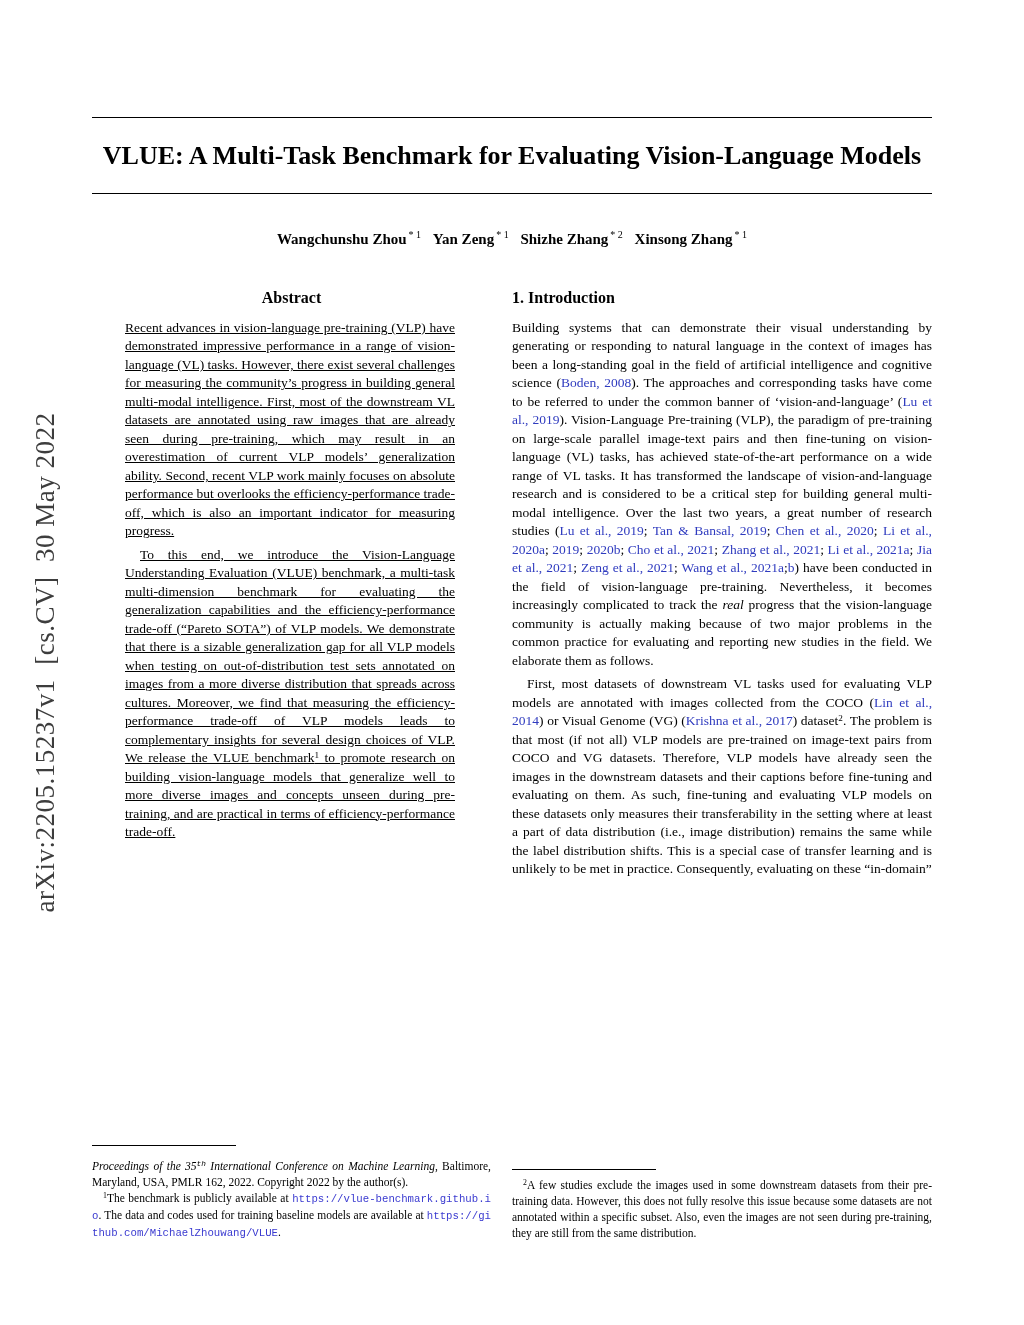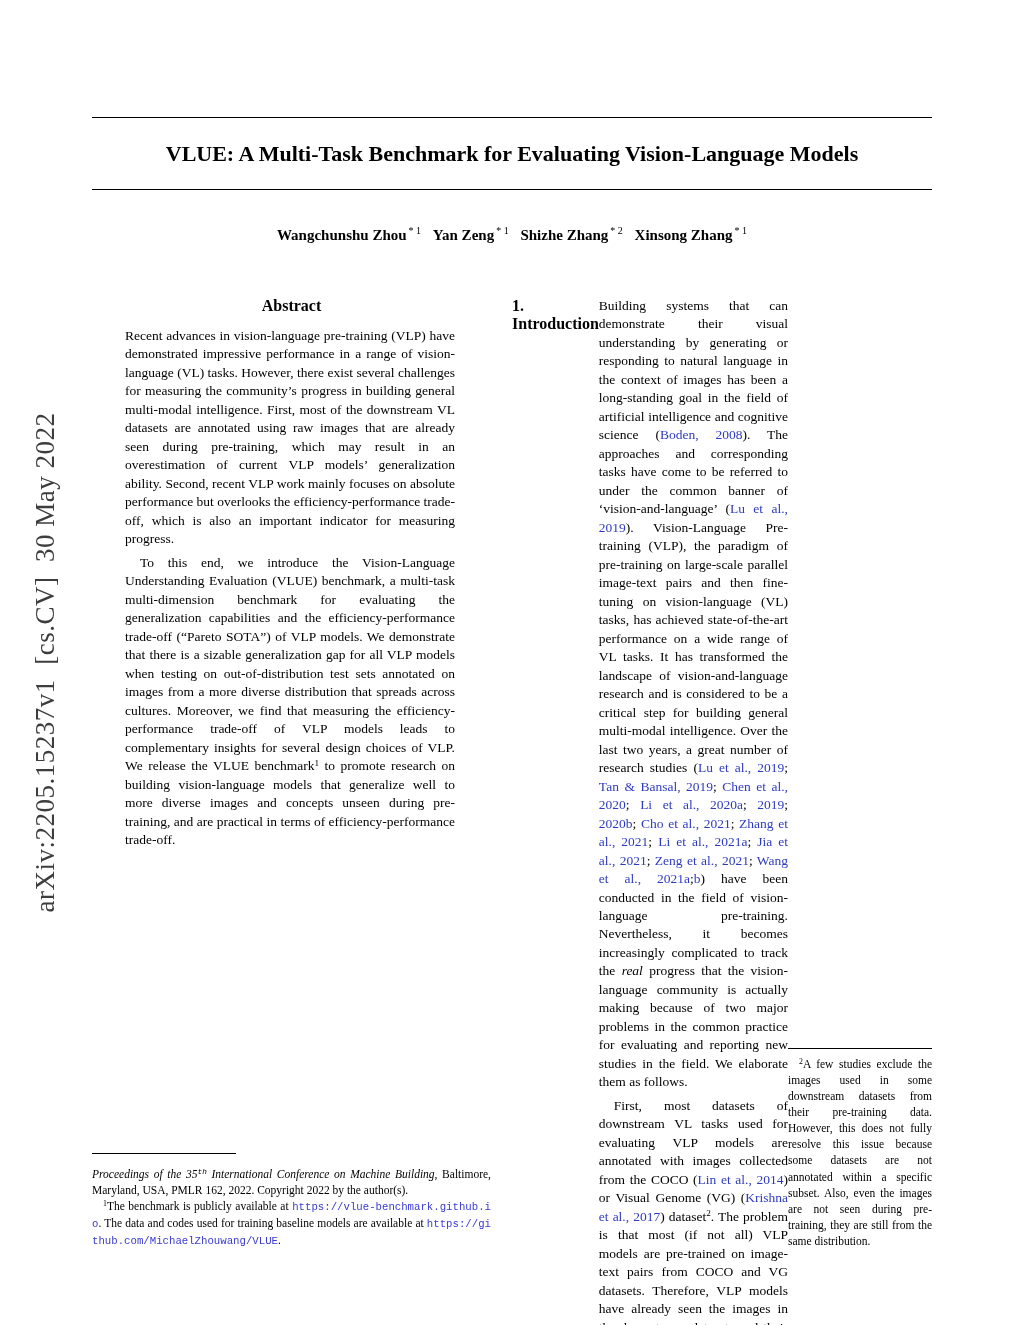--- a/index.html
+++ b/index.html
@@ -16,32 +16,32 @@
   }
   .arxiv-text {
     transform: rotate(-90deg);
     white-space: pre;
     font-size: 27px; color: #3d3d3d; letter-spacing: 0.5px;
   }
   .content { position: absolute; left: 92px; top: 0; width: 840px; }
   .rule-top { margin-top: 117px; border-top: 1.6px solid #000; }
   .rule-bottom { border-top: 1.6px solid #000; }
   .paper-title {
-    text-align: center; font-weight: bold; font-size: 22px;
+    text-align: center; font-weight: bold; font-size: 26px;
     padding: 23px 8px 22px;
   }
   .authors { margin-top: 37px; text-align: center; font-size: 15px; font-weight: bold; }
   .author { margin: 0 4px; white-space: nowrap; }
   .author-sup { font-weight: normal; font-size: 10px; position: relative; top: -6px; margin-left: 2px; }
-  .columns { display: flex; margin-top: 53px; justify-content: center; }
+  .columns { display: flex; margin-top: 41px; justify-content: center; }
   .col-left { width: 399px; margin-right: 21px; display: flex; flex-direction: column; height: 952px; }
-  .col-right { width: 420px; display: flex; flex-direction: row; height: 952px; }
+  .col-right { width: 420px; display: flex; flex-direction: column; height: 952px; }
   .heading { font-size: 16px; font-weight: bold; margin-bottom: 12px; }
   .abstract-heading { text-align: center; }
-  .abstract-body { padding: 0 36px 0 33px; }
+  .abstract-body { padding: 0 36px 0 33px; text-decoration: underline; }
   p.body {
     font-size: 13.5px; line-height: 1.37; text-align: justify;
     hyphens: auto; -webkit-hyphens: auto;
   }
   p.body + p.body { text-indent: 15px; margin-top: 5px; }
   .fnblock { margin-top: auto; font-size: 11.5px; line-height: 1.4; text-align: justify; hyphens: auto; }
   .fn-rule { width: 144px; border-top: 1px solid #000; margin-bottom: 7px; }
   .fn { text-indent: 11px; }
   .fn-proc { margin-top: 12px; text-indent: 0; }
   .fn-bench { text-indent: 11px; }
@@ -74,21 +74,21 @@
   <div class="columns">
 
     <div class="col-left">
       <h2 class="heading abstract-heading">Abstract</h2>
       <div class="abstract-body">
         <p class="body"><span>Recent advances in vision-language pre-training (VLP) have demonstrated impressive performance in a range of vision-language (VL) tasks. However, there exist several challenges for measuring the community’s progress in building general multi-modal intelligence. First, most of the downstream VL datasets are annotated using raw images that are already seen during pre-training, which may result in an overestimation of current VLP models’ generalization ability. Second, recent VLP work mainly focuses on absolute performance but overlooks the efficiency-performance trade-off, which is also an important indicator for measuring progress.</span></p>
         <p class="body"><span>To this end, we introduce the Vision-Language Understanding Evaluation (VLUE) benchmark, a multi-task multi-dimension benchmark for evaluating the generalization capabilities and the efficiency-performance trade-off (“Pareto SOTA”) of VLP models. We demonstrate that there is a sizable generalization gap for all VLP models when testing on out-of-distribution test sets annotated on images from a more diverse distribution that spreads across cultures. Moreover, we find that measuring the efficiency-performance trade-off of VLP models leads to complementary insights for several design choices of VLP. We release the VLUE benchmark</span><span class="sup">1</span><span> to promote research on building vision-language models that generalize well to more diverse images and concepts unseen during pre-training, and are practical in terms of efficiency-performance trade-off.</span></p>
       </div>
       <div class="fnblock">
         <div class="fn-rule"></div>
-        <p class="fn-proc"><span class="it">Proceedings of the 35</span><span class="itsup">th</span><span class="it"> International Conference on Machine Building</span><span>, Baltimore, Maryland, USA, PMLR 162, 2022. Copyright 2022 by the author(s).</span></p>
+        <p class="fn-proc"><span class="it">Proceedings of the 35</span><span class="itsup">th</span><span class="it"> International Conference on Machine Learning</span><span>, Baltimore, Maryland, USA, PMLR 162, 2022. Copyright 2022 by the author(s).</span></p>
         <p class="fn-bench"><span class="sup">1</span><span>The benchmark is publicly available at </span><span class="mono">https://vlue-benchmark.github.io</span><span>. The data and codes used for training baseline models are available at </span><span class="mono">https://github.com/MichaelZhouwang/VLUE</span><span>.</span></p>
       </div>
     </div>
 
     <div class="col-right">
       <h2 class="heading">1. Introduction</h2>
       <div>
         <p class="body"><span>Building systems that can demonstrate their visual understanding by generating or responding to natural language in the context of images has been a long-standing goal in the field of artificial intelligence and cognitive science (</span><span class="cite">Boden, 2008</span><span>). The approaches and corresponding tasks have come to be referred to under the common banner of ‘vision-and-language’ (</span><span class="cite">Lu et al., 2019</span><span>). Vision-Language Pre-training (VLP), the paradigm of pre-training on large-scale parallel image-text pairs and then fine-tuning on vision-language (VL) tasks, has achieved state-of-the-art performance on a wide range of VL tasks. It has transformed the landscape of vision-and-language research and is considered to be a critical step for building general multi-modal intelligence. Over the last two years, a great number of research studies (</span><span class="cite">Lu et al., 2019</span><span>; </span><span class="cite">Tan &amp; Bansal, 2019</span><span>; </span><span class="cite">Chen et al., 2020</span><span>; </span><span class="cite">Li et al., 2020a</span><span>; </span><span class="cite">2019</span><span>; </span><span class="cite">2020b</span><span>; </span><span class="cite">Cho et al., 2021</span><span>; </span><span class="cite">Zhang et al., 2021</span><span>; </span><span class="cite">Li et al., 2021a</span><span>; </span><span class="cite">Jia et al., 2021</span><span>; </span><span class="cite">Zeng et al., 2021</span><span>; </span><span class="cite">Wang et al., 2021a</span><span>;</span><span class="cite">b</span><span>) have been conducted in the field of vision-language pre-training. Nevertheless, it becomes increasingly complicated to track the </span><span class="it">real</span><span> progress that the vision-language community is actually making because of two major problems in the common practice for evaluating and reporting new studies in the field. We elaborate them as follows.</span></p>
         <p class="body"><span>First, most datasets of downstream VL tasks used for evaluating VLP models are annotated with images collected from the COCO (</span><span class="cite">Lin et al., 2014</span><span>) or Visual Genome (VG) (</span><span class="cite">Krishna et al., 2017</span><span>) dataset</span><span class="sup">2</span><span>. The problem is that most (if not all) VLP models are pre-trained on image-text pairs from COCO and VG datasets. Therefore, VLP models have already seen the images in the downstream datasets and their captions before fine-tuning and evaluating on them. As such, fine-tuning and evaluating VLP models on these datasets only measures their transferability in the setting where at least a part of data distribution (i.e., image distribution) remains the same while the label distribution shifts. This is a special case of transfer learning and is unlikely to be met in practice. Consequently, evaluating on these “in-domain”</span></p>
       </div>

